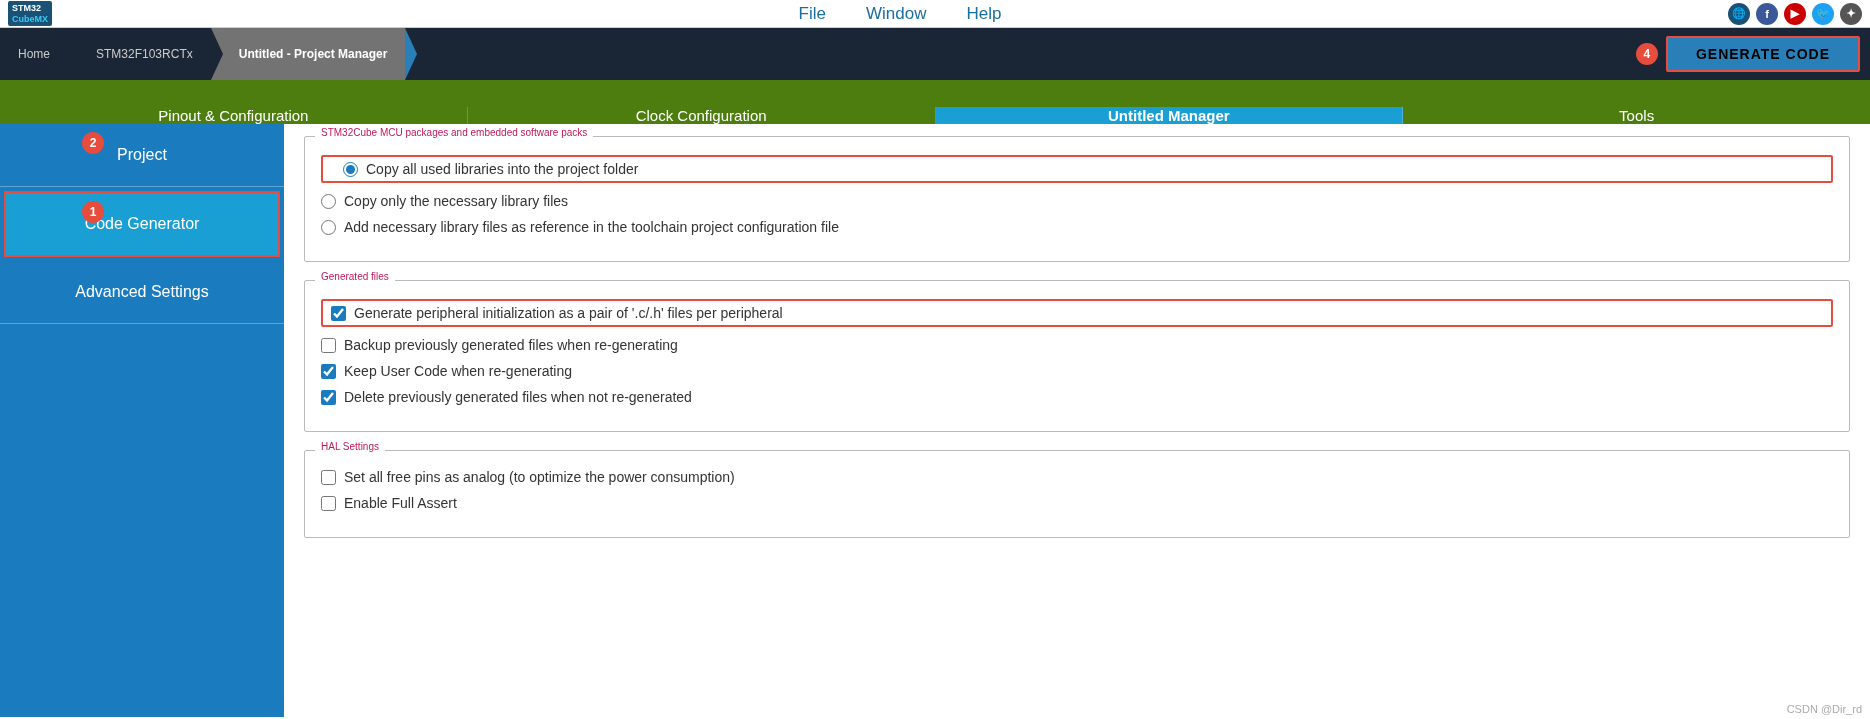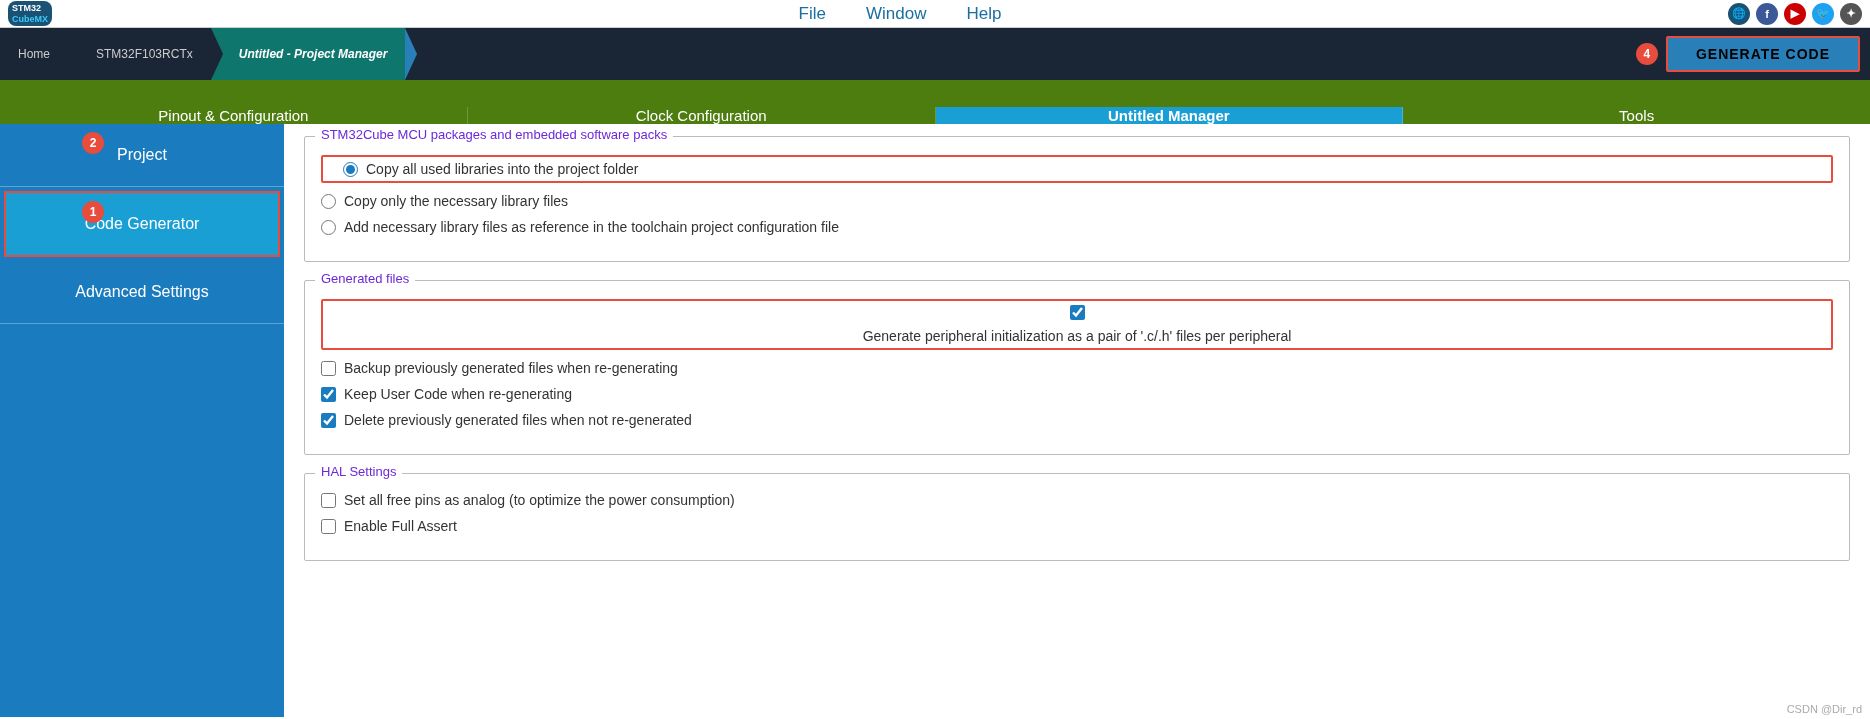--- a/index.html
+++ b/index.html
@@ -19,21 +19,21 @@
       align-items: center;
       margin-right: 20px;
     }
     .logo-box {
       background: #1a5276;
       color: #fff;
       font-size: 10px;
       font-weight: bold;
       padding: 2px 4px;
       line-height: 1.2;
-      border-radius: 8px;
+      border-radius: 2px;
     }
     .logo-box .stm32 { color: #fff; font-size: 9px; }
     .logo-box .cubemx { color: #3bc8f5; font-size: 9px; }
     .top-menu-bar .menu-items {
       display: flex;
       gap: 40px;
       flex: 1;
       justify-content: center;
     }
     .top-menu-bar .menu-item {
@@ -81,24 +81,23 @@
       display: flex;
       align-items: center;
       height: 100%;
       padding: 0 18px;
       font-size: 12px;
       color: #ccc;
       position: relative;
       cursor: pointer;
     }
     .nav-crumb.active {
-      background: #0f766e;
-      color: #fff;
-      font-weight: bold;
-      font-style: italic;
+      background: #737373;
+      color: #fff;
+      font-weight: bold;
     }
     .nav-crumb::after {
       content: '';
       position: absolute;
       right: -12px;
       top: 50%;
       transform: translateY(-50%);
       width: 0;
       height: 0;
       border-top: 26px solid transparent;
@@ -234,22 +233,22 @@
       margin-bottom: 18px;
       position: relative;
       padding: 18px 16px 16px 16px;
     }
     .section-title {
       position: absolute;
       top: -10px;
       left: 10px;
       background: #fff;
       padding: 0 6px;
-      font-size: 13px;
-      color: #6d28d9;
+      font-size: 10px;
+      color: #be185d;
     }
 
     
     .radio-option {
       display: flex;
       align-items: center;
       gap: 8px;
       margin-bottom: 10px;
       font-size: 14px;
       color: #333;
@@ -278,21 +277,20 @@
     }
     .checkbox-option input[type="checkbox"] {
       accent-color: #1a7bbf;
       width: 15px;
       height: 15px;
     }
     .checkbox-option.highlighted-option {
       border: 2px solid #e74c3c;
       padding: 4px 8px;
       border-radius: 2px;
-      flex-direction: column;
     }
 
     .watermark {
       position: fixed;
       bottom: 4px;
       right: 8px;
       font-size: 11px;
       color: #aaa;
     }
   </style>

